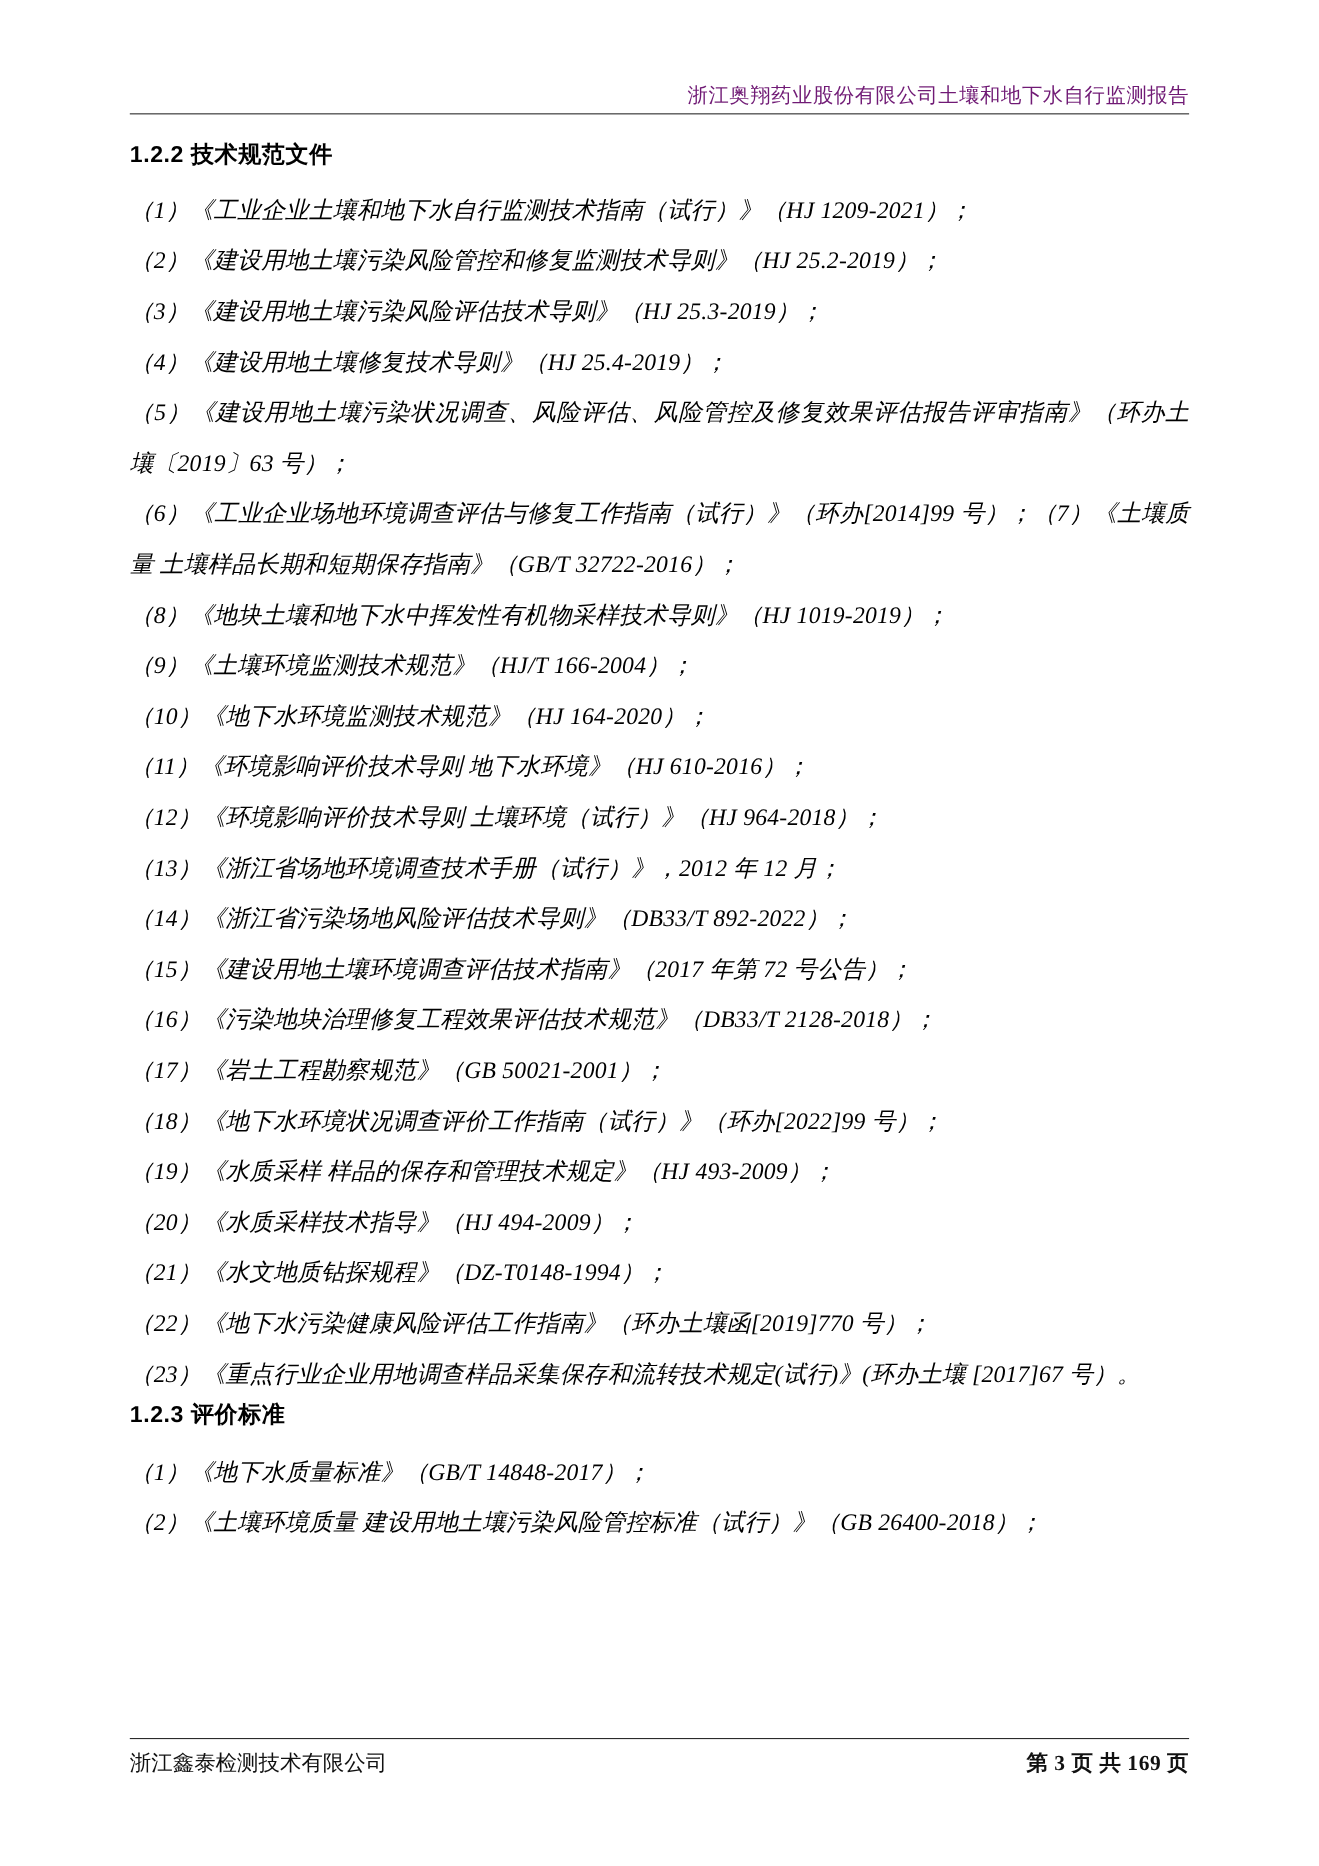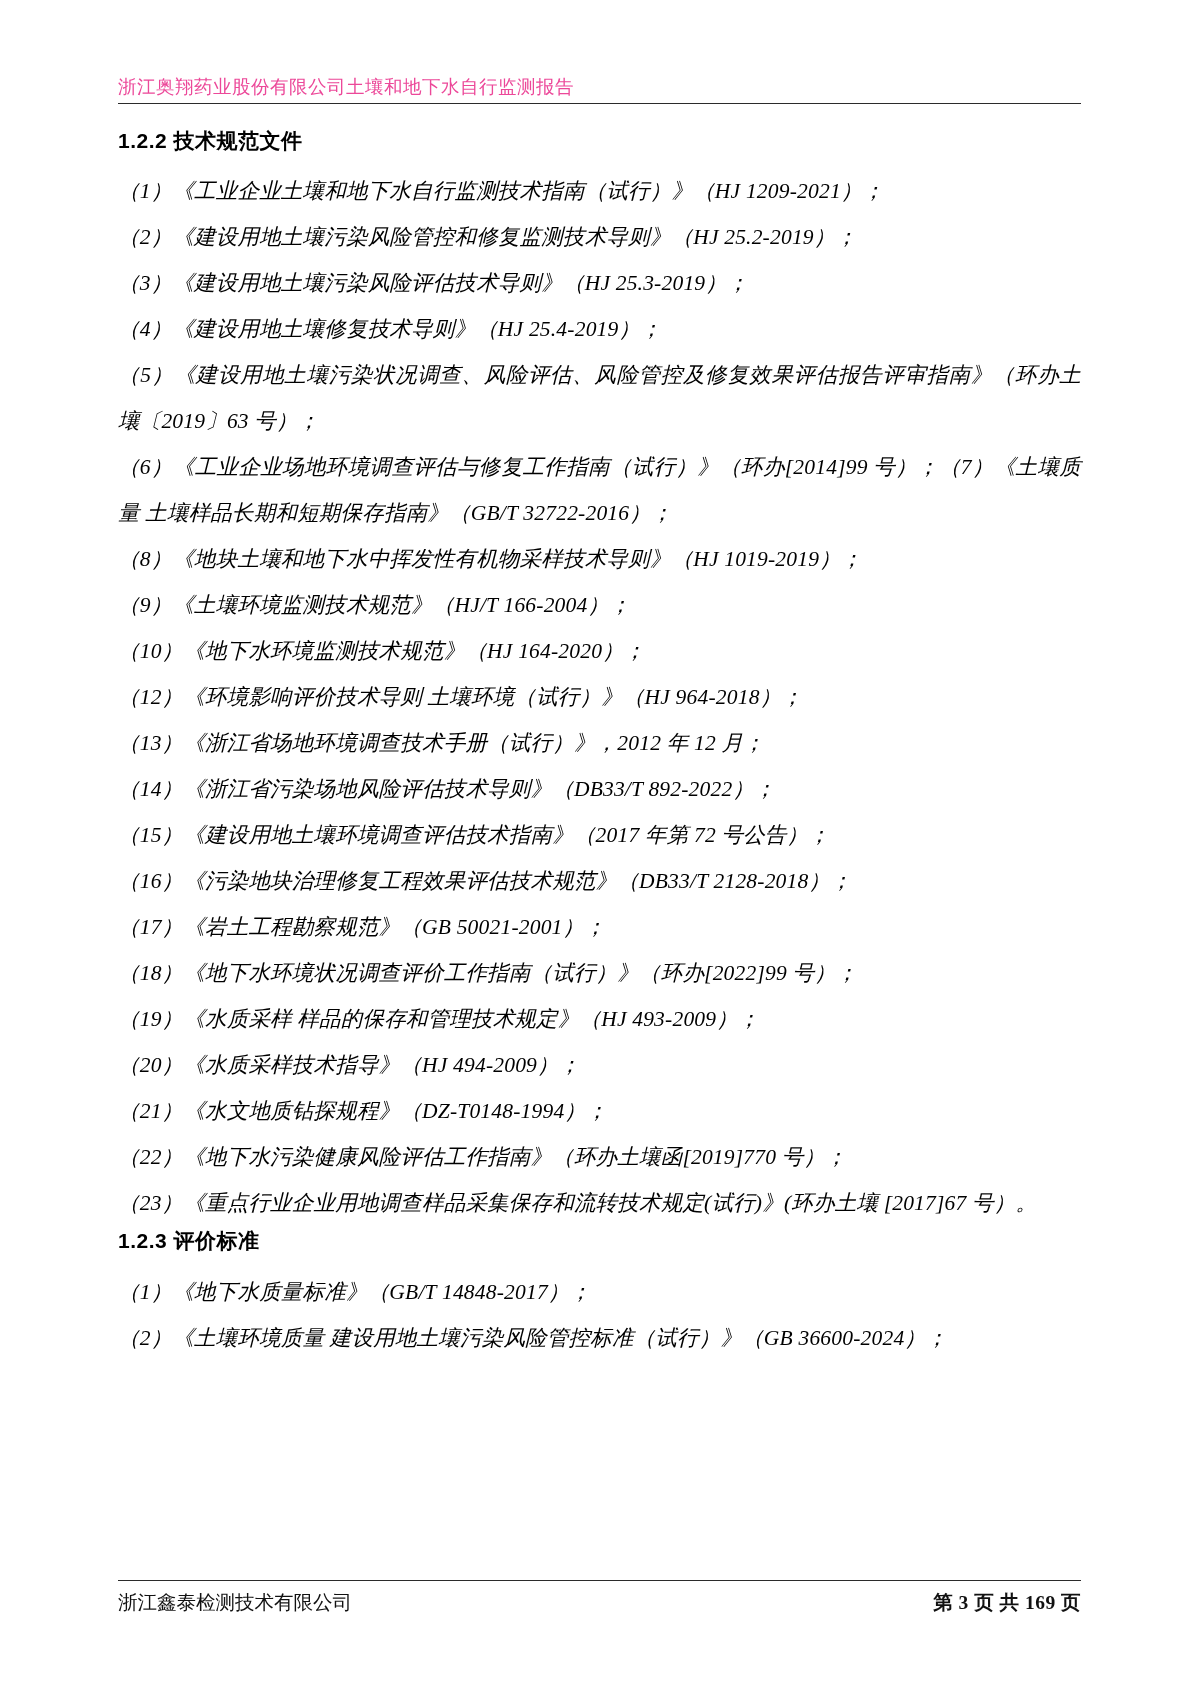--- a/index.html
+++ b/index.html
@@ -15,24 +15,24 @@
     background: #ffffff;
     font-family: "Liberation Serif", "DejaVu Serif", serif;
     color: #000000;
     box-sizing: border-box;
   }
   .header {
     position: absolute;
     left: 118px;
     top: 74px;
     width: 963px;
-    text-align: left;
+    text-align: right;
     font-size: 18.5px;
     letter-spacing: 0.5px;
-    color: #ec4899;
+    color: #701a75;
   }
   .header-rule {
     position: absolute;
     left: 118px;
     top: 103px;
     width: 963px;
     height: 0;
     border-top: 1.6px solid #2b2b2b;
   }
   .content {
@@ -104,37 +104,38 @@
 
     <p class="item">（1）《工业企业土壤和地下水自行监测技术指南（试行）》（HJ 1209-2021）；</p>
     <p class="item">（2）《建设用地土壤污染风险管控和修复监测技术导则》（HJ 25.2-2019）；</p>
     <p class="item">（3）《建设用地土壤污染风险评估技术导则》（HJ 25.3-2019）；</p>
     <p class="item">（4）《建设用地土壤修复技术导则》（HJ 25.4-2019）；</p>
     <p class="item">（5）《建设用地土壤污染状况调查、风险评估、风险管控及修复效果评估报告评审指南》（环办土壤〔2019〕63 号）；</p>
     <p class="item">（6）《工业企业场地环境调查评估与修复工作指南（试行）》（环办[2014]99 号）；（7）《土壤质量 土壤样品长期和短期保存指南》（GB/T 32722-2016）；</p>
     <p class="item">（8）《地块土壤和地下水中挥发性有机物采样技术导则》（HJ 1019-2019）；</p>
     <p class="item">（9）《土壤环境监测技术规范》（HJ/T 166-2004）；</p>
     <p class="item">（10）《地下水环境监测技术规范》（HJ 164-2020）；</p>
+    <p class="item">（11）《环境影响评价技术导则 地下水环境》（HJ 610-2016）；</p>
     <p class="item">（12）《环境影响评价技术导则 土壤环境（试行）》（HJ 964-2018）；</p>
     <p class="item">（13）《浙江省场地环境调查技术手册（试行）》，2012 年 12 月；</p>
     <p class="item">（14）《浙江省污染场地风险评估技术导则》（DB33/T 892-2022）；</p>
     <p class="item">（15）《建设用地土壤环境调查评估技术指南》（2017 年第 72 号公告）；</p>
     <p class="item">（16）《污染地块治理修复工程效果评估技术规范》（DB33/T 2128-2018）；</p>
     <p class="item">（17）《岩土工程勘察规范》（GB 50021-2001）；</p>
     <p class="item">（18）《地下水环境状况调查评价工作指南（试行）》（环办[2022]99 号）；</p>
     <p class="item">（19）《水质采样 样品的保存和管理技术规定》（HJ 493-2009）；</p>
     <p class="item">（20）《水质采样技术指导》（HJ 494-2009）；</p>
     <p class="item">（21）《水文地质钻探规程》（DZ-T0148-1994）；</p>
     <p class="item">（22）《地下水污染健康风险评估工作指南》（环办土壤函[2019]770 号）；</p>
     <p class="item">（23）《重点行业企业用地调查样品采集保存和流转技术规定(试行)》(环办土壤 [2017]67 号）。</p>
 
     <h2 class="sec sec-2">1.2.3 评价标准</h2>
 
     <p class="item">（1）《地下水质量标准》（GB/T 14848-2017）；</p>
-    <p class="item">（2）《土壤环境质量 建设用地土壤污染风险管控标准（试行）》（GB 36600-2024）；</p>
+    <p class="item">（2）《土壤环境质量 建设用地土壤污染风险管控标准（试行）》（GB 26400-2018）；</p>
 
   </div>
 
   <div class="footer-rule"></div>
 
   <div class="footer">
     <div>浙江鑫泰检测技术有限公司</div>
     <div class="footer-right">
       <span>第</span>
       <span class="num">3</span>

